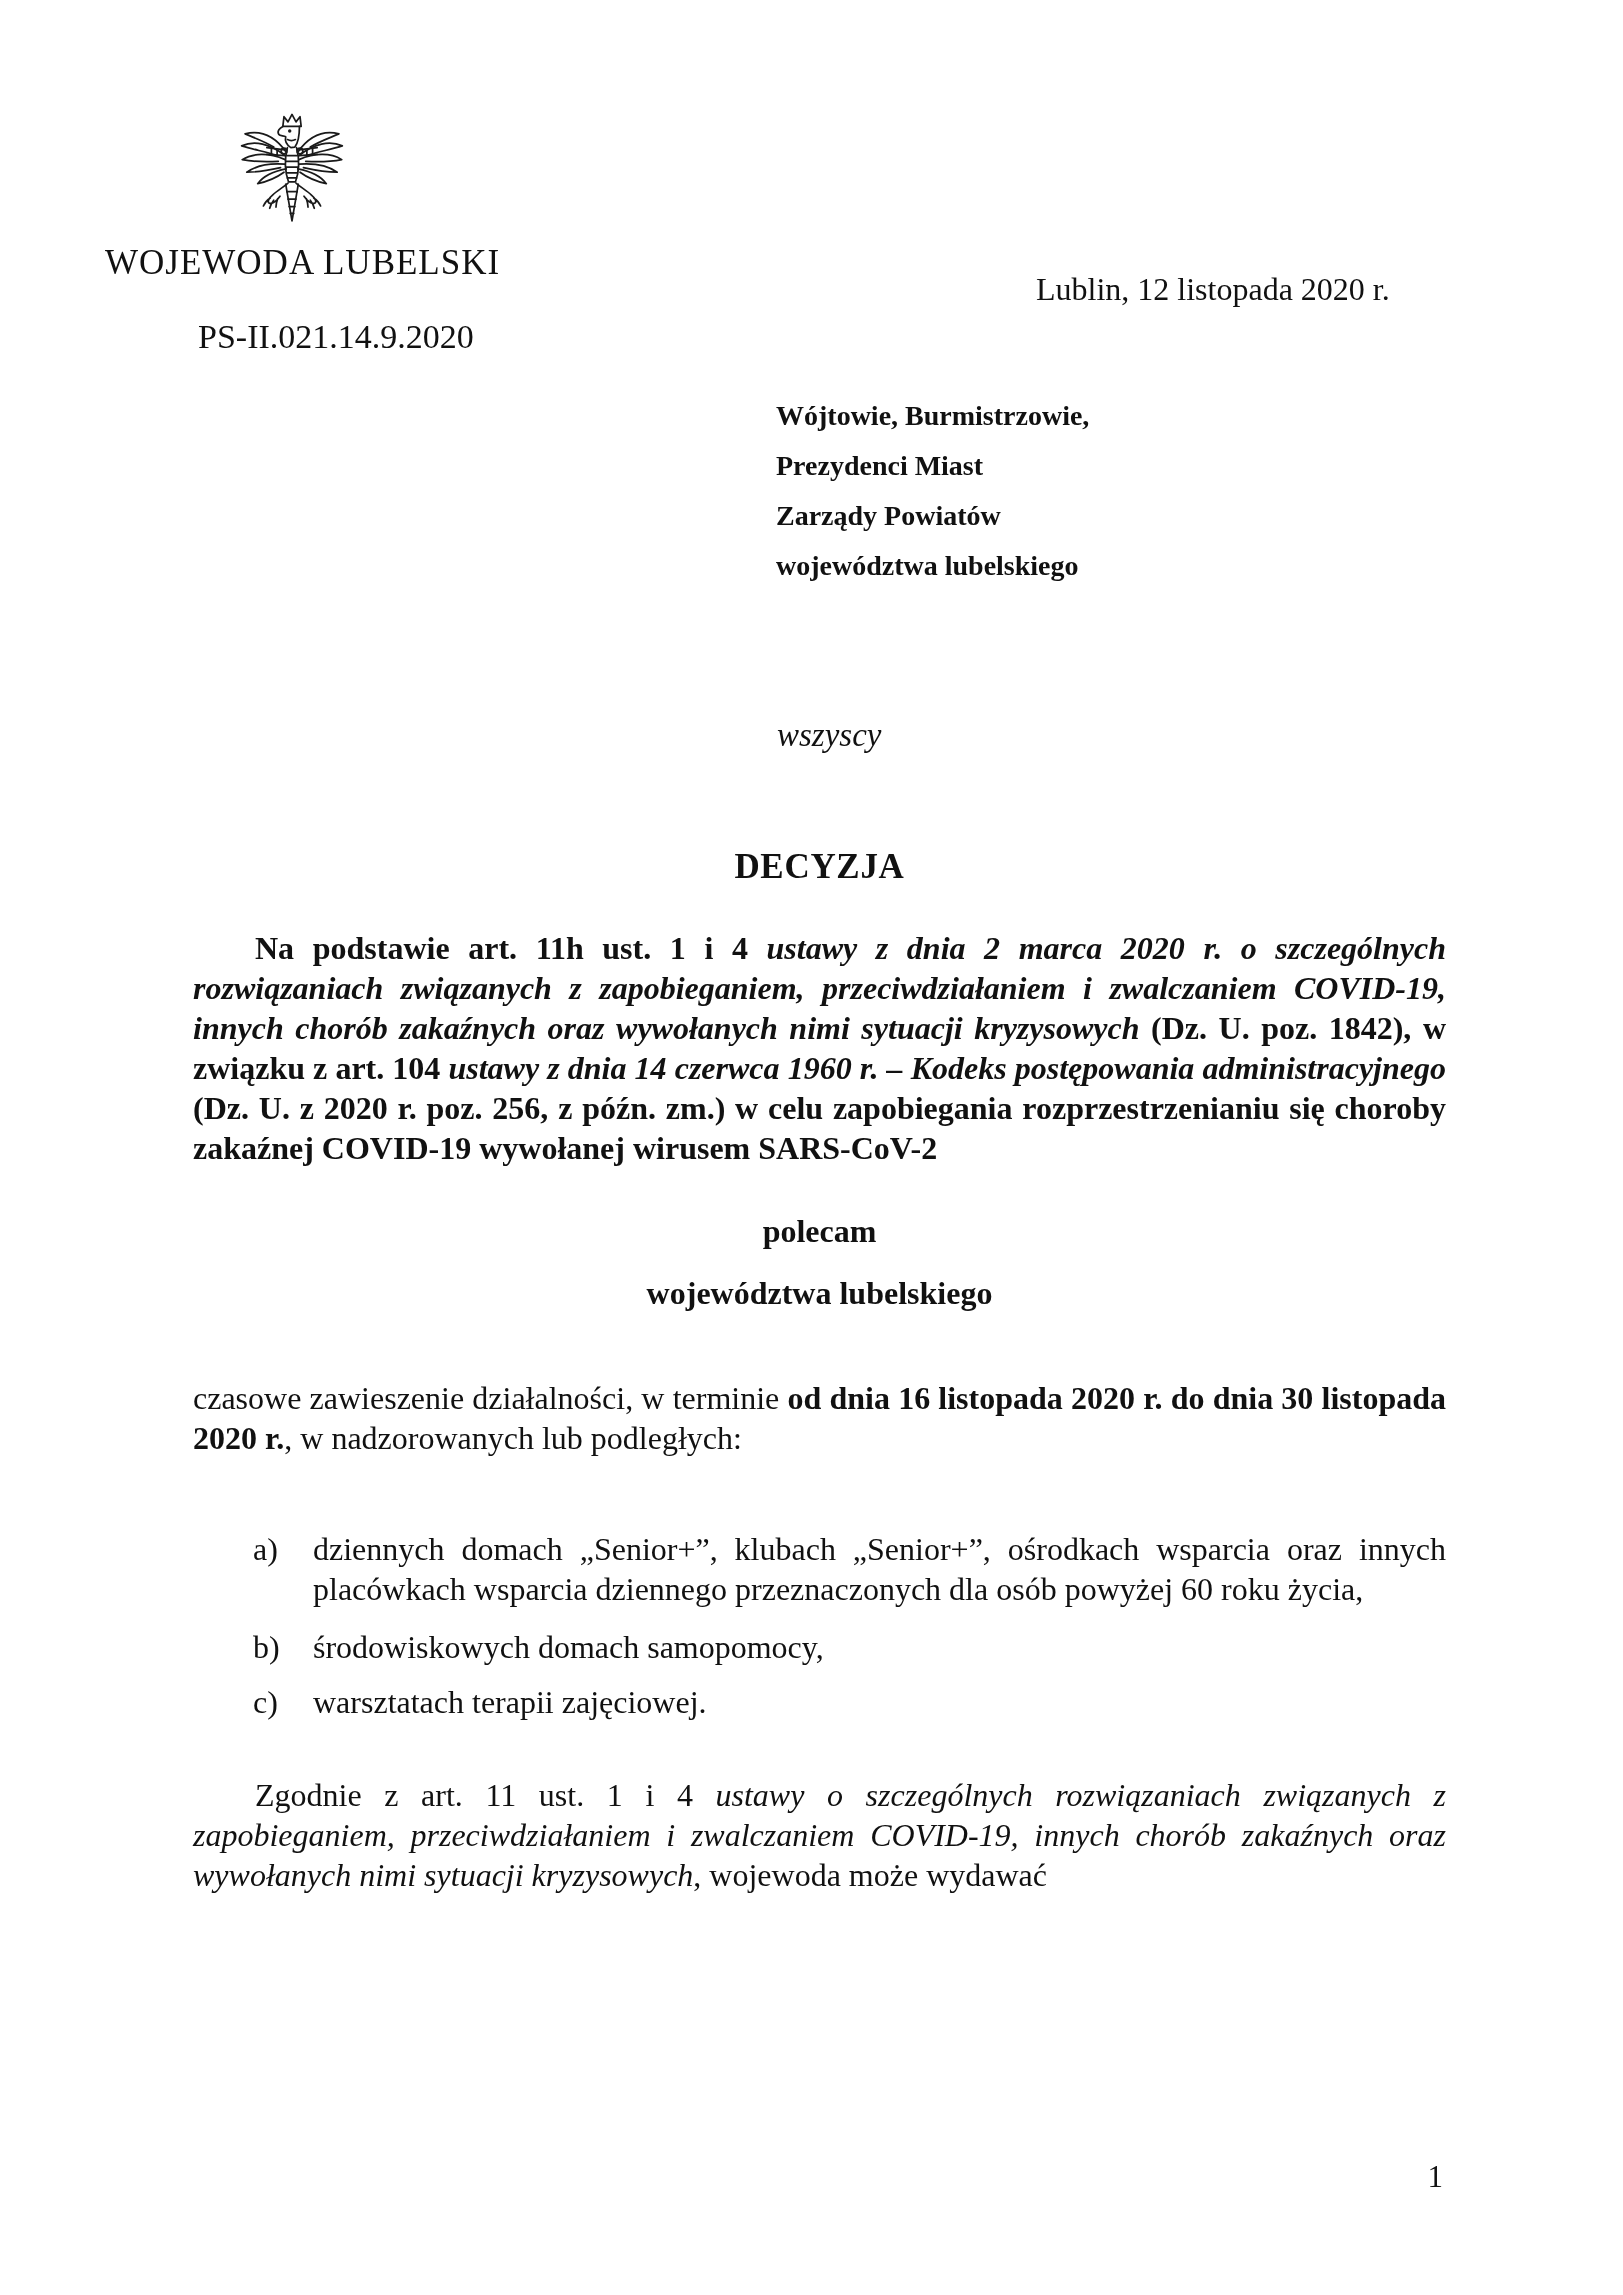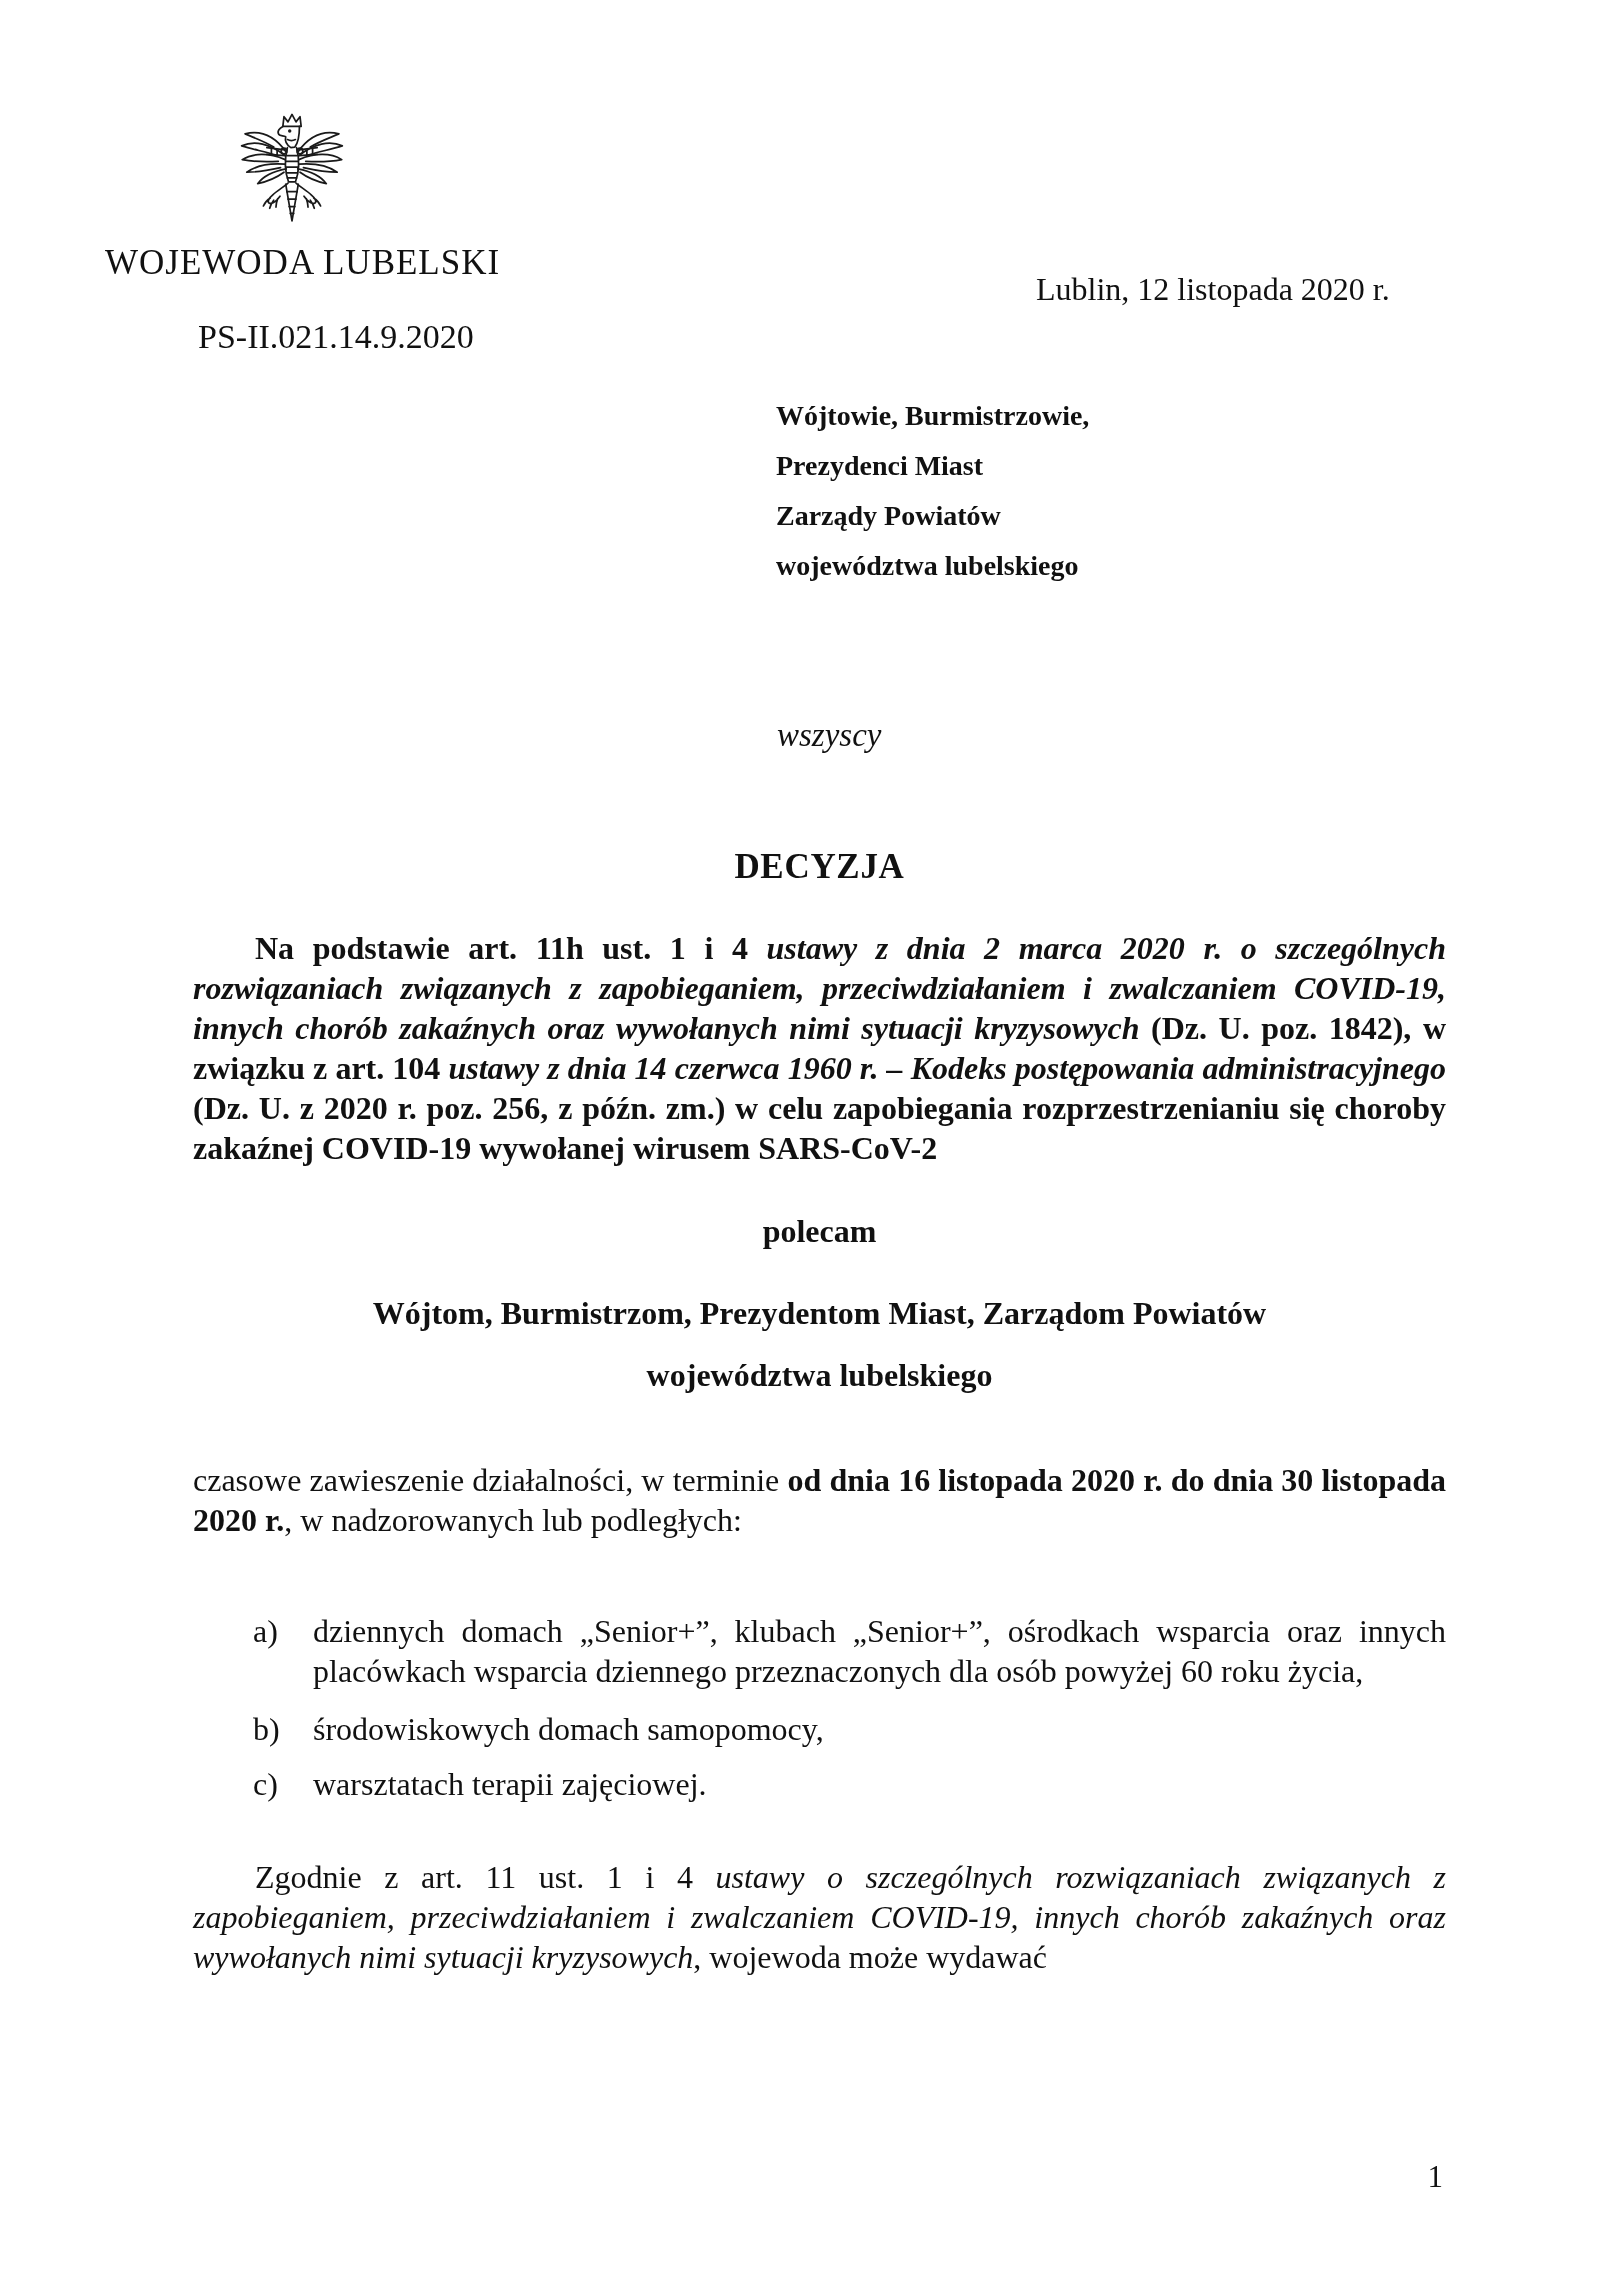--- a/index.html
+++ b/index.html
@@ -178,21 +178,20 @@
     <div>województwa lubelskiego</div>
   </div>
   <div class="wszyscy">wszyscy</div>
 
   <div class="bodycol">
     <div class="title">DECYZJA</div>
 
     <p class="para p-basis"><span class="seg-r">Na podstawie art. 11h ust. 1 i 4 </span><span class="seg-i">ustawy z dnia 2 marca 2020 r. o szczególnych rozwiązaniach związanych z zapobieganiem, przeciwdziałaniem i zwalczaniem COVID-19, innych chorób zakaźnych oraz wywołanych nimi sytuacji kryzysowych</span><span class="seg-r"> (Dz. U. poz. 1842), w związku z art. 104 </span><span class="seg-i">ustawy z dnia 14 czerwca 1960 r. – Kodeks postępowania administracyjnego</span><span class="seg-r"> (Dz. U. z 2020 r. poz. 256, z późn. zm.) w celu zapobiegania rozprzestrzenianiu się choroby zakaźnej COVID-19 wywołanej wirusem SARS-CoV-2</span></p>
 
     <div class="center-bold cb-polecam">polecam</div>
-    <div class="center-bold cb-ord1">Wójtom, Burmistrzom, Prezydentom Miast, Zarządom Powiatów</div>
     <div class="center-bold cb-ord2">województwa lubelskiego</div>
 
     <p class="para p-scope"><span class="seg-r">czasowe zawieszenie działalności, w terminie </span><span class="seg-b">od dnia 16 listopada 2020 r. do dnia 30 listopada 2020 r.</span><span class="seg-r">, w nadzorowanych lub podległych:</span></p>
 
     <div class="list">
       <div class="list-item item-a">
         <span class="li-label">a)</span>
         <span class="li-text"><span class="seg-r">dziennych domach „Senior+”, klubach „Senior+”, ośrodkach wsparcia oraz innych placówkach wsparcia dziennego przeznaczonych dla osób powyżej 60 roku życia,</span></span>
       </div>
       <div class="list-item item-b">

